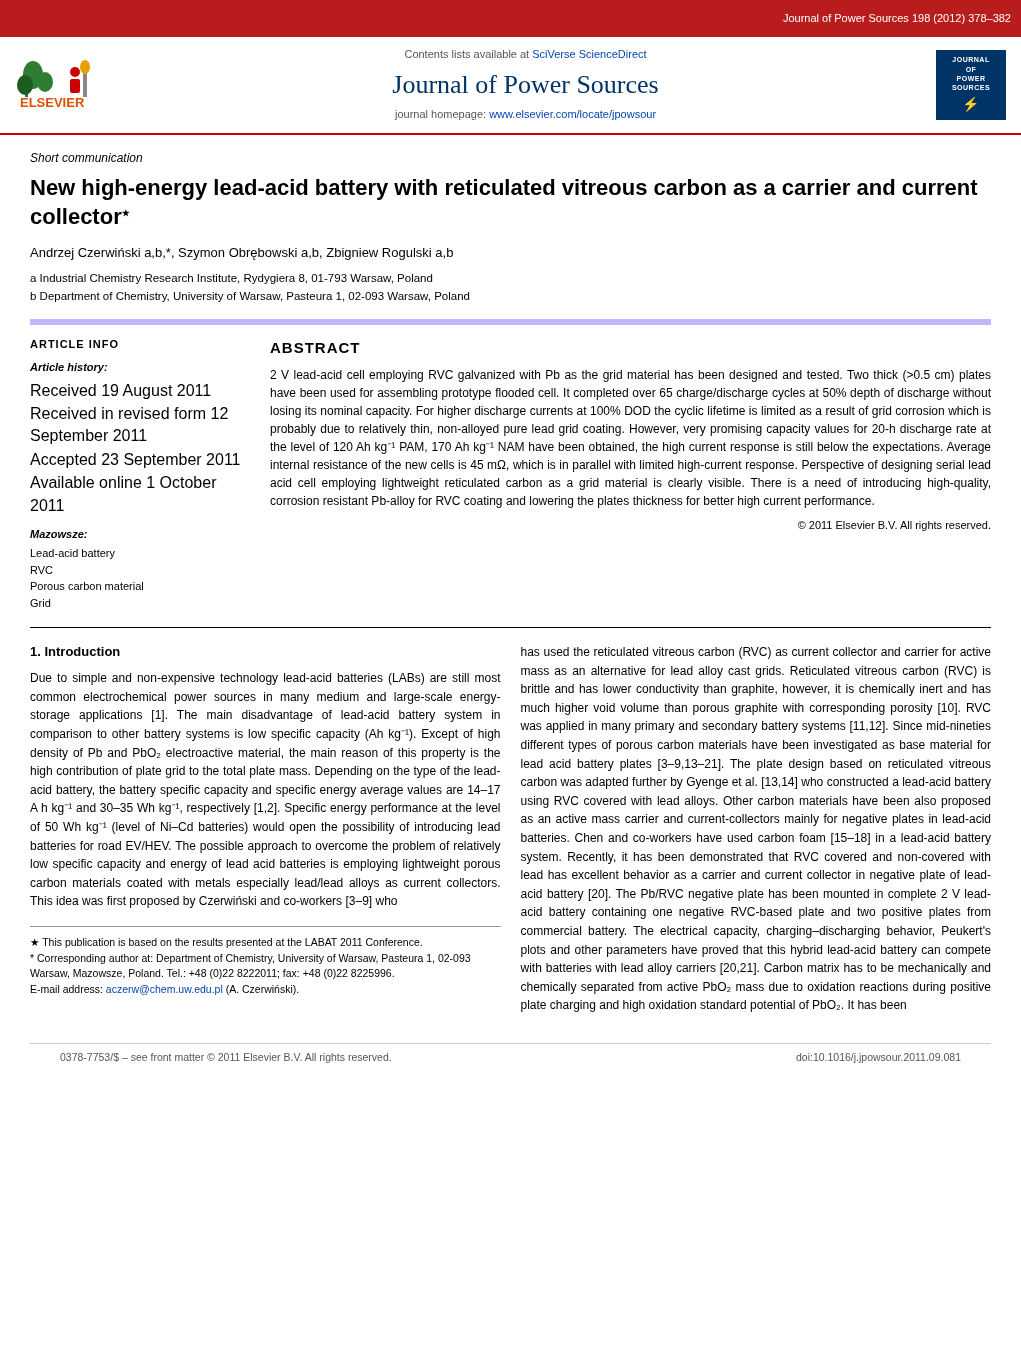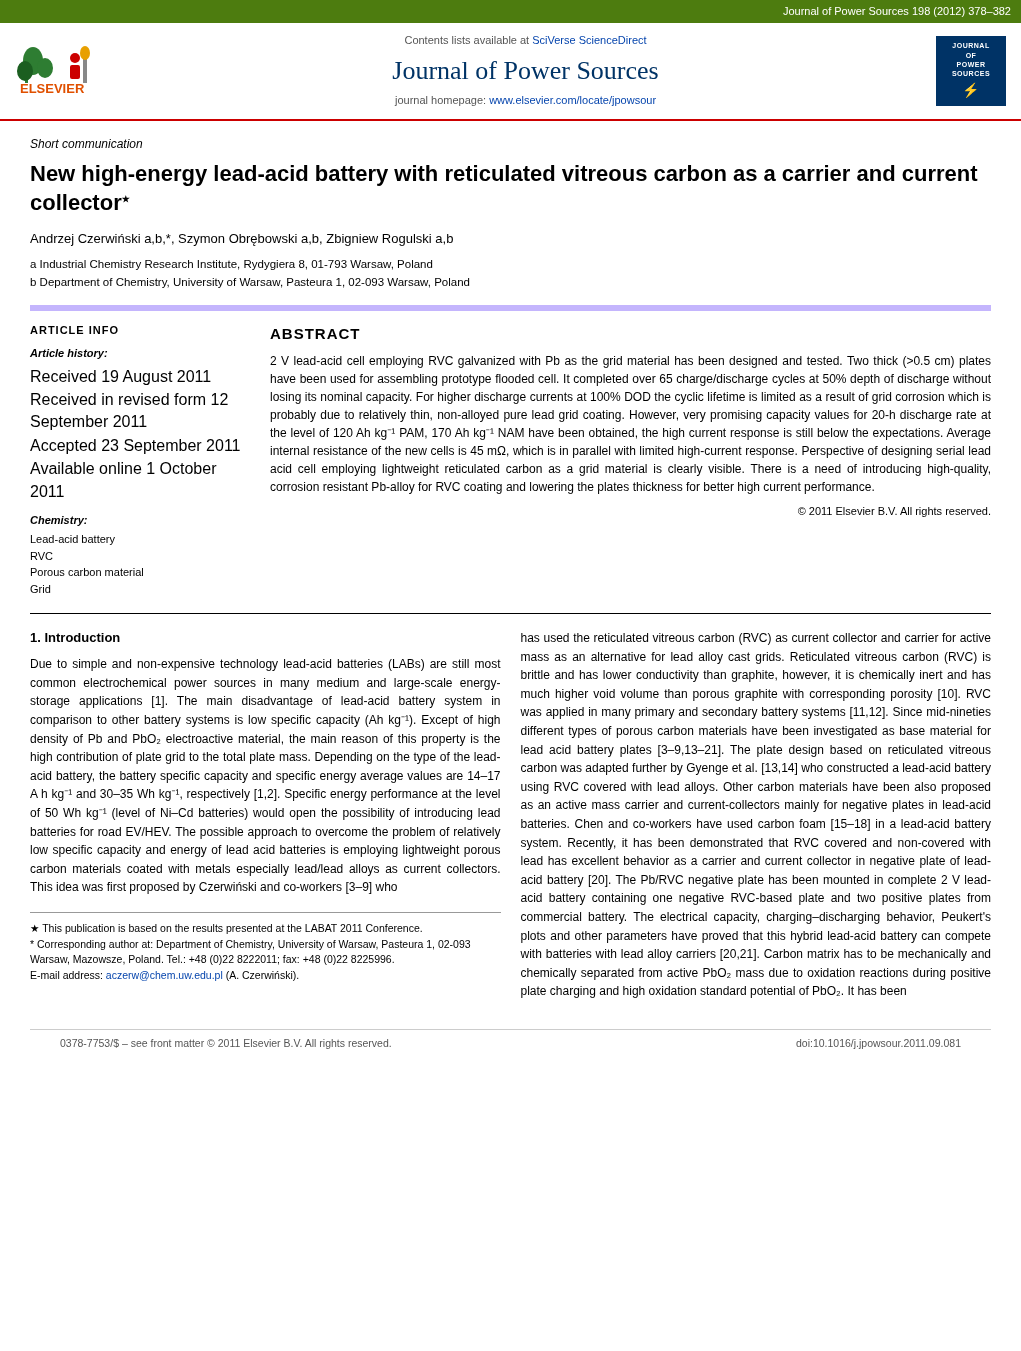--- a/index.html
+++ b/index.html
@@ -6,24 +6,24 @@
     body {
       font-family: 'Times New Roman', Times, serif;
       background: #fff;
       color: #000;
       width: 1021px;
       min-height: 1351px;
       font-size: 13px;
       line-height: 1.4;
     }
     .top-bar {
-      background: #4d7c0f;
+      background: #b91c1c;
       color: #fff;
       text-align: right;
-      padding: 4px 10px;
+      padding: 11px 10px;
       font-size: 11px;
       font-family: Arial, sans-serif;
     }
     .header-section {
       display: flex;
       align-items: center;
       padding: 10px 15px;
       border-bottom: 2px solid #c00;
     }
     .elsevier-logo {
@@ -287,21 +287,21 @@
       <div class="info-section">
         <h4>Article history:</h4>
         <p>Received 19 August 2011</p>
         <p>Received in revised form 12 September 2011</p>
         <p></p>
         <p>Accepted 23 September 2011</p>
         <p>Available online 1 October 2011</p>
       </div>
 
       <div class="keywords-section">
-        <h4>Chemistry:</h4>
+        <h4>Mazowsze:</h4>
         <p>Lead-acid battery</p>
         <p>RVC</p>
         <p>Porous carbon material</p>
         <p>Grid</p>
       </div>
     </div>
 
     <div class="abstract-col">
       <h3>ABSTRACT</h3>
       <div class="abstract-text">2 V lead-acid cell employing RVC galvanized with Pb as the grid material has been designed and tested. Two thick (&gt;0.5 cm) plates have been used for assembling prototype flooded cell. It completed over 65 charge/discharge cycles at 50% depth of discharge without losing its nominal capacity. For higher discharge currents at 100% DOD the cyclic lifetime is limited as a result of grid corrosion which is probably due to relatively thin, non-alloyed pure lead grid coating. However, very promising capacity values for 20-h discharge rate at the level of 120 Ah kg⁻¹ PAM, 170 Ah kg⁻¹ NAM have been obtained, the high current response is still below the expectations. Average internal resistance of the new cells is 45 mΩ, which is in parallel with limited high-current response. Perspective of designing serial lead acid cell employing lightweight reticulated carbon as a grid material is clearly visible. There is a need of introducing high-quality, corrosion resistant Pb-alloy for RVC coating and lowering the plates thickness for better high current performance.</div>

